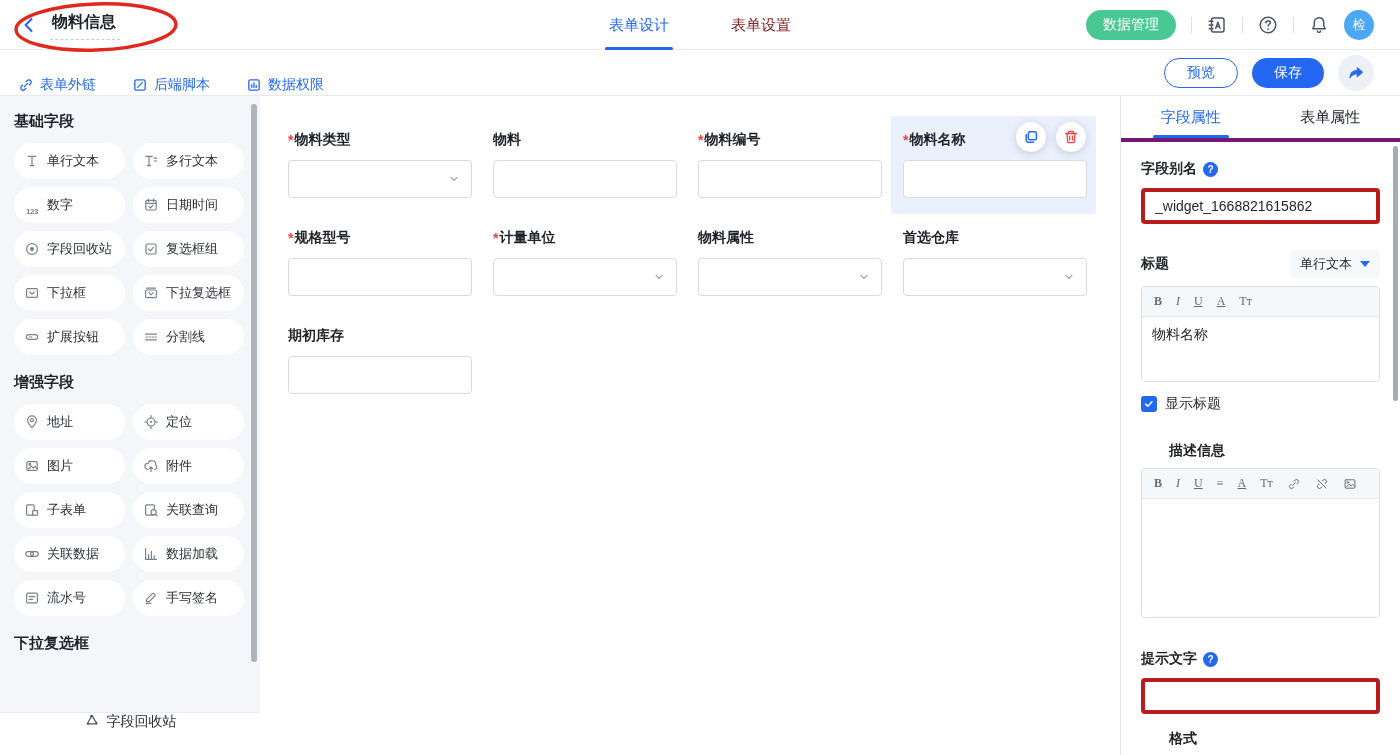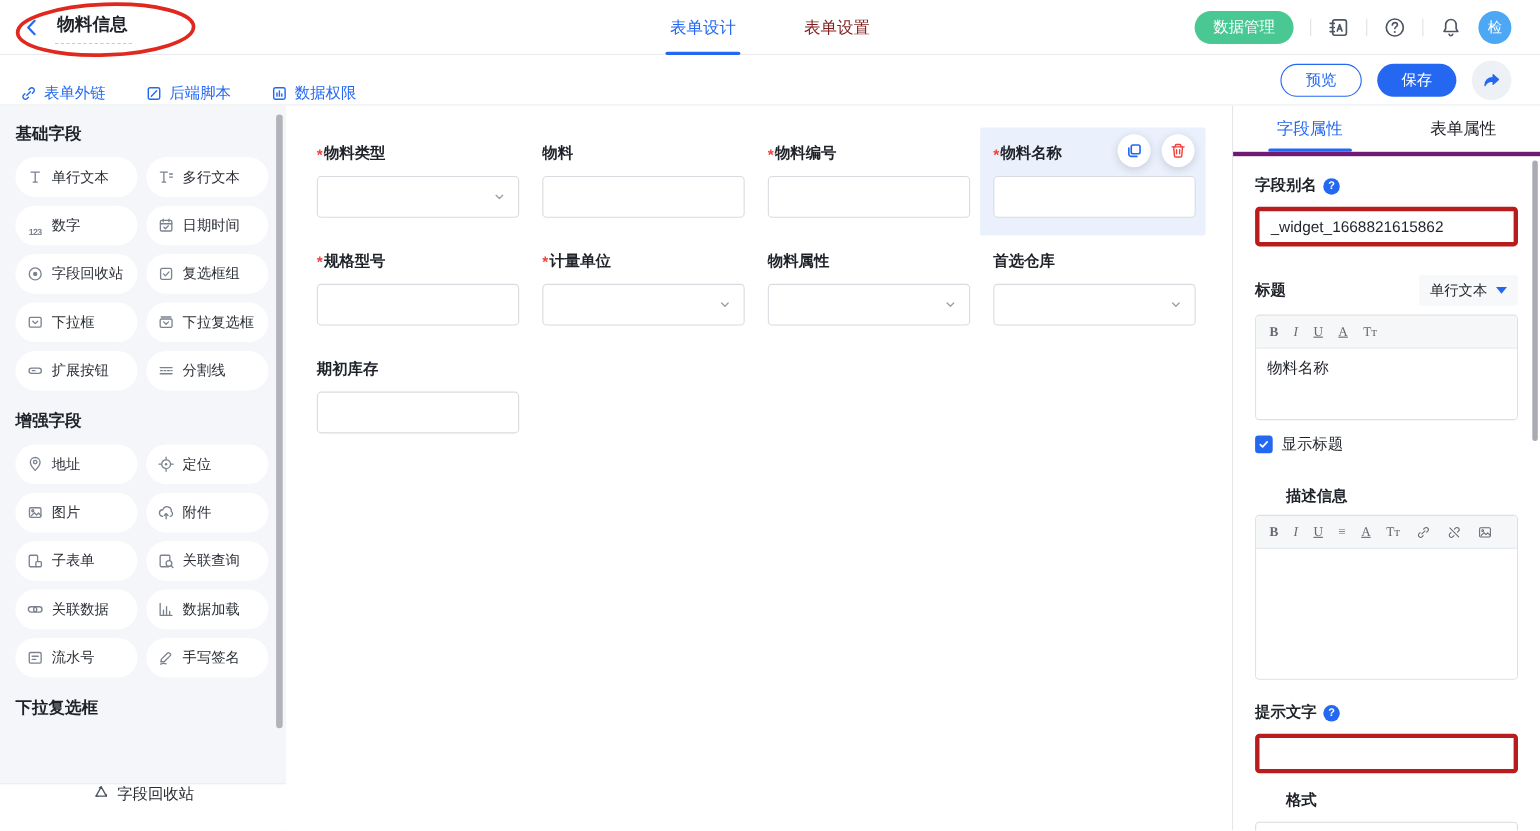--- a/index.html
+++ b/index.html
@@ -114,21 +114,21 @@
   .ed-body.h120 { height:118px; }
   .cb-row { display:flex; align-items:center; gap:8px; margin-top:13px; font-size:14px; }
   .cbx { width:16px; height:16px; border-radius:3px; background:#2468f2; display:flex;
     align-items:center; justify-content:center; cursor:pointer; flex:none; }
   .sec-h { font-size:14px; font-weight:700; margin-top:29px;margin-left:28px; }
   .p-select { width:100%; height:38px; border:1px solid #d9dbe0; border-radius:4px; margin-top:10px;
     display:flex; align-items:center; justify-content:space-between; padding:0 12px; font-size:14px;
     cursor:pointer; }
   .panel-scroll { position:absolute; right:2px; top:50px; width:5px; height:255px;
     background:#a8acb2; border-radius:3px; }
-  .mt10 { margin-top:10px; } .mt28 { margin-top:21px; } .mt16 { margin-top:16px; }
+  .mt10 { margin-top:10px; } .mt28 { margin-top:32px; } .mt16 { margin-top:16px; }
 
   .lnk path, .lnk rect, .lnk circle { fill:none; stroke:#2468f2; stroke-width:1.3; stroke-linecap:round; stroke-linejoin:round; }
   .gic path, .gic rect, .gic circle { fill:none; stroke:#4e5563; stroke-width:1.2; stroke-linecap:round; stroke-linejoin:round; }
   .gic .fil { fill:#4e5563; stroke:none; }
   .edsvg path, .edsvg rect, .edsvg circle { fill:none; stroke:#646a73; stroke-width:1.1; stroke-linecap:round; stroke-linejoin:round; }
   .chev path { fill:none; stroke:#9aa0a8; stroke-width:1.4; stroke-linecap:round; stroke-linejoin:round; }
 </style>
 </head>
 <body>
 

